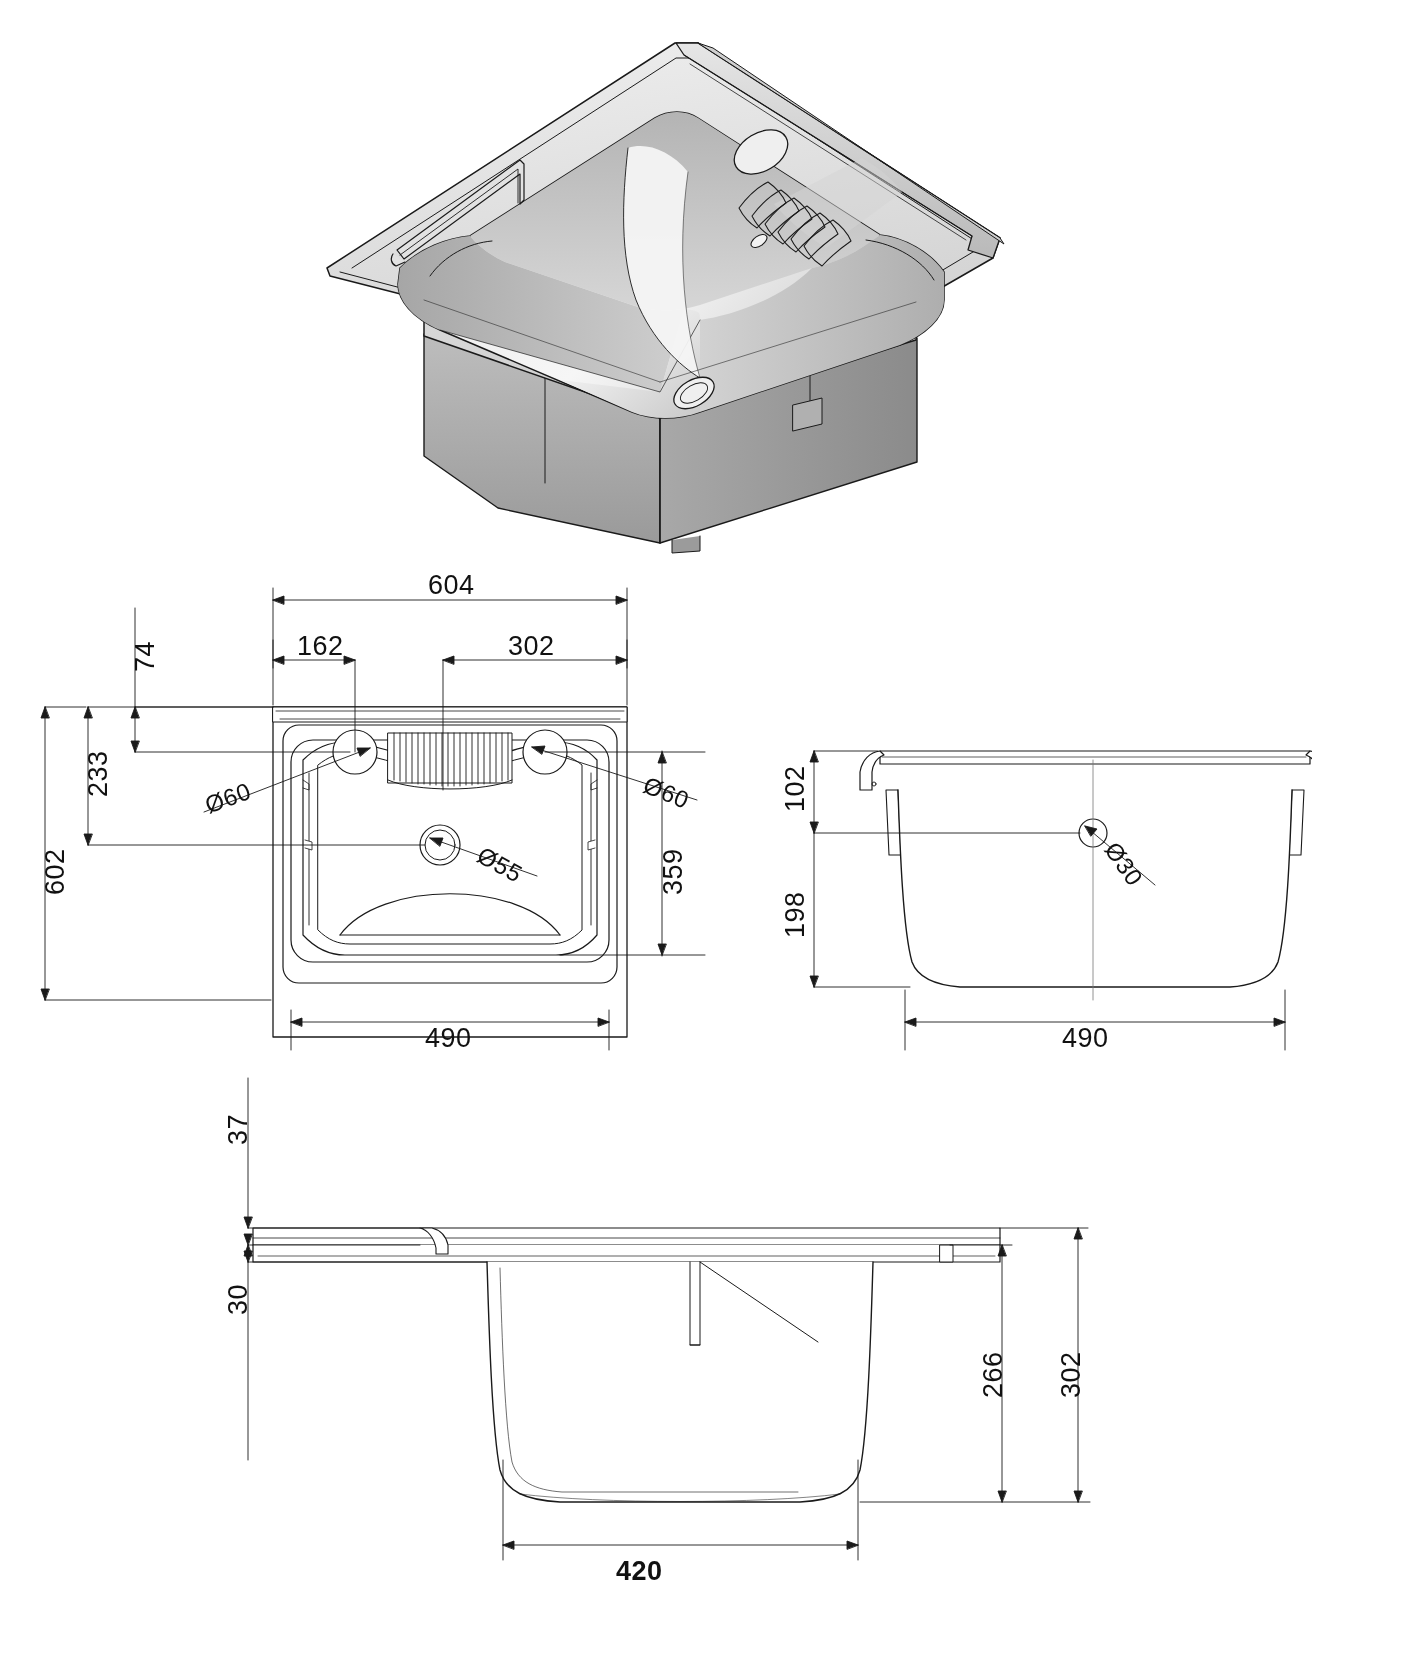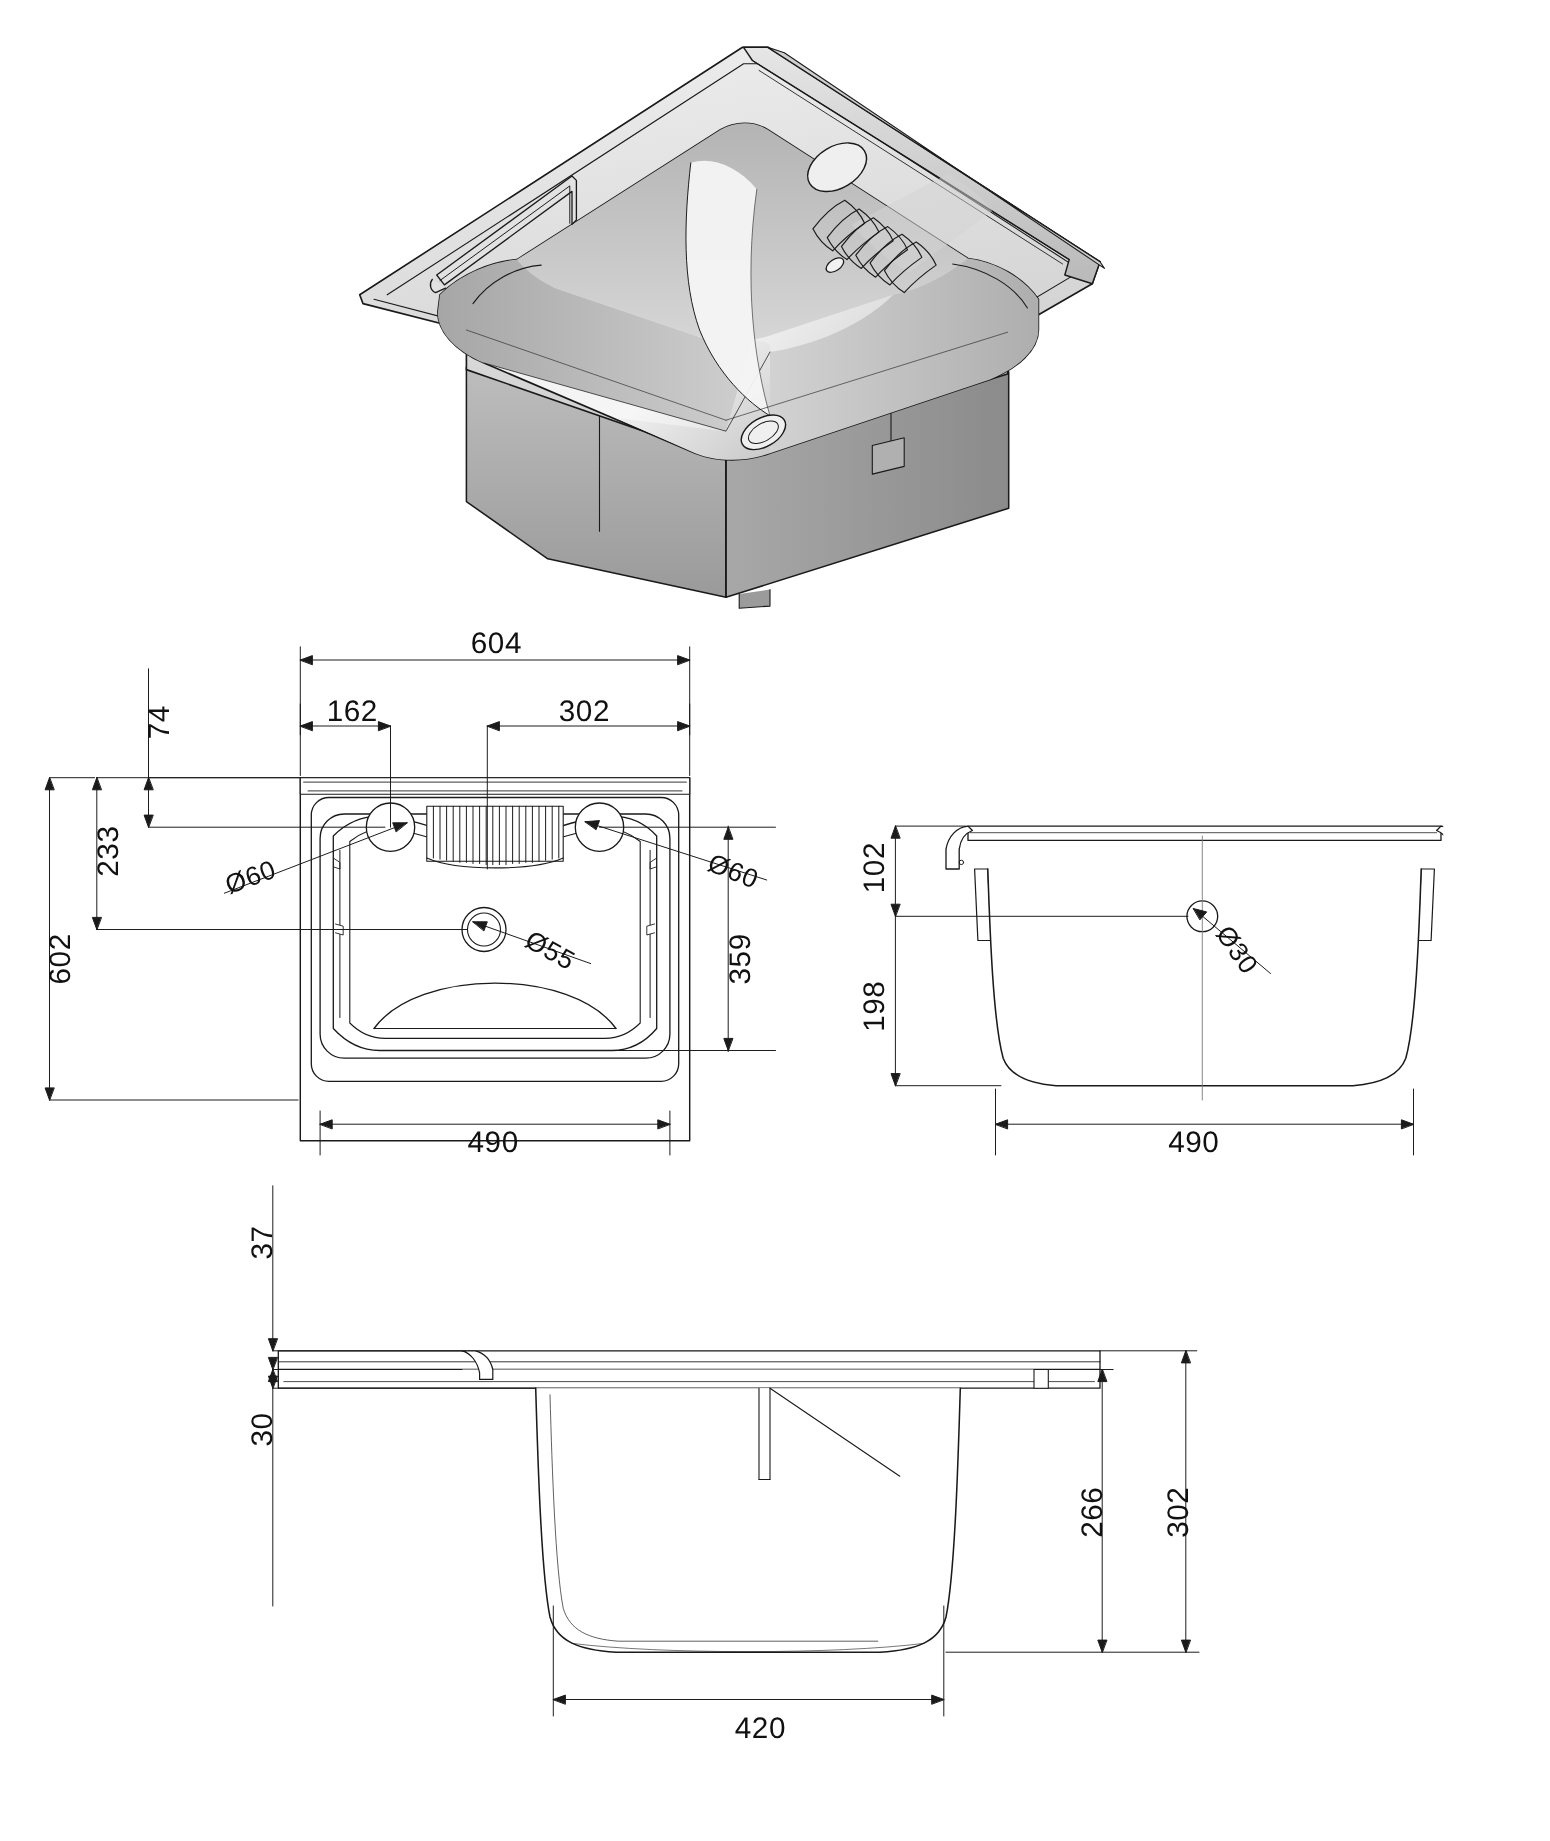--- a/index.html
+++ b/index.html
@@ -480,15 +480,15 @@
   <div class="dim-label dia dia-rot-55" style="left:1120px; top:838px;">Ø30</div>
 
   <div class="dim-label vert" style="left:225px; top:1145px;">37</div>
 
   <div class="dim-label vert" style="left:225px; top:1315px;">30</div>
 
   <div class="dim-label vert" style="left:980px; top:1398px;">266</div>
 
   <div class="dim-label vert" style="left:1058px; top:1398px;">302</div>
 
-  <div class="dim-label" style="left:668px; top:1558px;">420</div>
+  <div class="dim-label" style="left:616px; top:1558px;font-weight:bold;">420</div>
 
 </div>
 
 </body></html>

